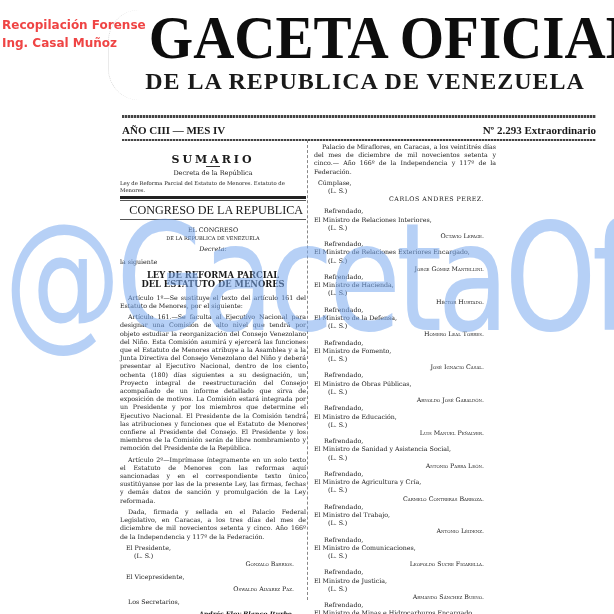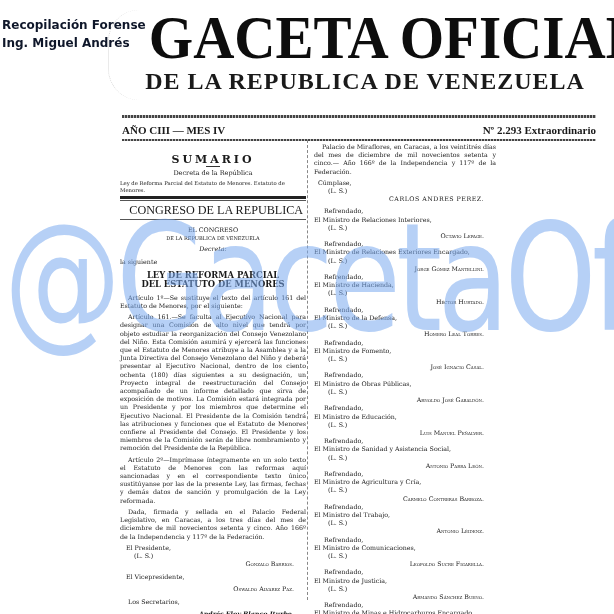--- a/index.html
+++ b/index.html
@@ -4,21 +4,21 @@
   <style>
     html, body { margin: 0; padding: 0; }
     body {
       width: 614px; height: 614px; overflow: hidden; position: relative;
       background: #ffffff; color: #1a1a1a;
       font-family: "DejaVu Serif", "Liberation Serif", serif;
     }
     .credit {
       position: absolute; left: 2px; top: 16px; z-index: 5;
       font-family: "DejaVu Sans", "Liberation Sans", sans-serif;
-      font-weight: bold; font-size: 12px; line-height: 18px; color: #0f172a;
+      font-weight: bold; font-size: 12px; line-height: 18px; color: #ef4444;
     }
     .seal {
       position: absolute; left: 108px; top: 10px; width: 30px; height: 90px;
       border-left: 1px dotted #aaa; border-radius: 40px 0 0 40px; opacity: .5;
     }
     .masthead {
       position: absolute; left: 130px; top: 4px; width: 470px; text-align: center;
     }
     .title {
       font-family: "Liberation Serif", "DejaVu Serif", serif;
@@ -71,21 +71,21 @@
       font-family: "DejaVu Sans", "Liberation Sans", sans-serif;
       font-size: 150px; line-height: 160px; color: rgba(122,170,238,.55);
       white-space: nowrap; letter-spacing: -6px; transform: scaleX(0.78); transform-origin: left;
     }
   </style>
 </head>
 <body>
 
 <div class="credit">
   <div>Recopilación Forense</div>
-  <div>Ing. Miguel Andrés</div>
+  <div>Ing. Casal Muñoz</div>
 </div>
 
 <div class="seal"></div>
 
 <div class="masthead">
   <div class="title">GACETA OFICIAL</div>
   <div class="subtitle">DE LA REPUBLICA DE VENEZUELA</div>
 </div>
 <div class="rule-dots" style="left:122px; top:115px; width:474px;"></div>
 

